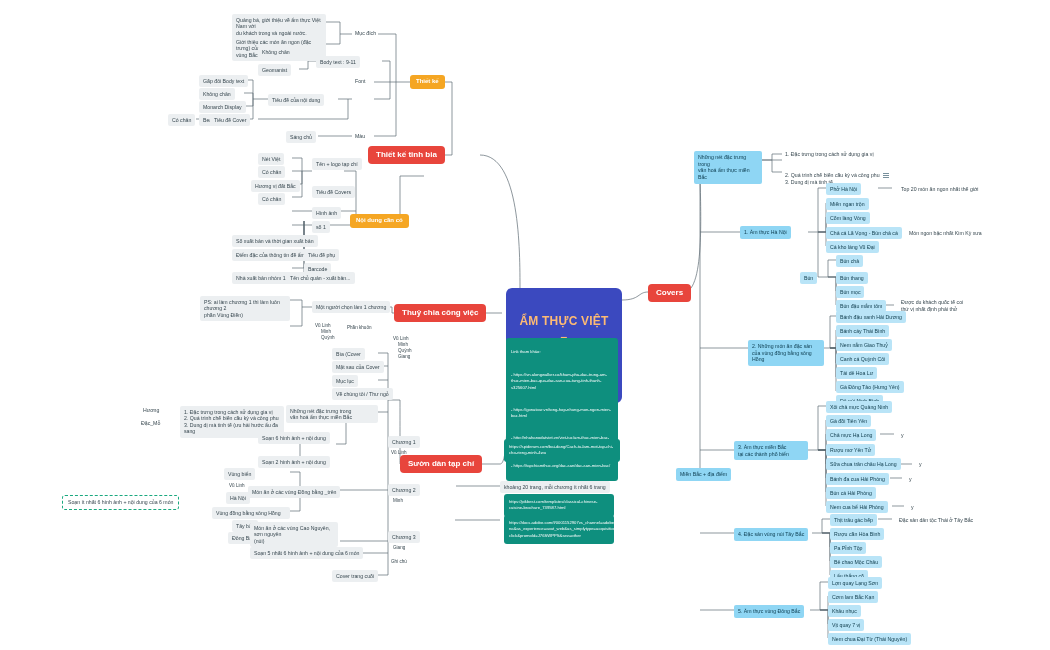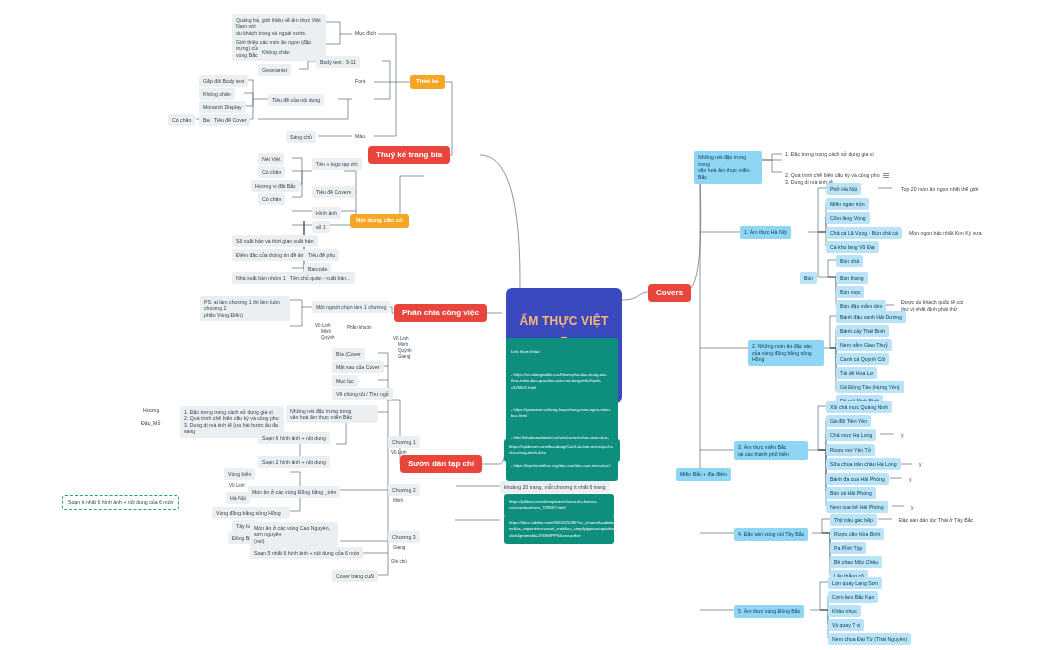--- a/index.html
+++ b/index.html
@@ -254,38 +254,38 @@
 
   <div class="node grey" style="left:232px;top:235px;">Số xuất bản và thời gian xuất bản</div>
   <div class="node grey" style="left:232px;top:249px;">Điểm đặc của thông tin đề ẩm thực</div>
   <div class="node grey" style="left:232px;top:272px;">Nhà xuất bản nhóm 1</div>
   <div class="node grey" style="left:304px;top:249px;">Tiêu đề phụ</div>
   <div class="node grey" style="left:304px;top:263px;">Barcode</div>
   <div class="node grey" style="left:286px;top:272px;">Tên chủ quản - xuất bản...</div>
 
   <div class="node orange" style="left:350px;top:214px;">Nội dung cần có</div>
 
-  <div class="node red" style="left:368px;top:146px;">Thuỷ kế trang bia</div>
+  <div class="node red" style="left:368px;top:146px;">Thiết kế tinh bia</div>
 
   <div class="node grey" style="left:200px;top:296px;width:90px;">PS: ai làm chương 1 thì làm luôn chương 2
 phần Vùng Điền)</div>
   <div class="node grey" style="left:312px;top:301px;">Một người chọn làm 1 chương</div>
   <div class="node plain tiny" style="left:312px;top:315px;">
     <span>Vũ Linh</span>
     <span style="margin-left:6px">Minh</span>
     <span style="margin-left:6px">Quỳnh</span>
   </div>
   <div class="node plain tiny" style="left:344px;top:323px;">Phần khuôn</div>
   <div class="node plain tiny" style="left:390px;top:328px;">
     <span>Vũ Linh</span>
     <span style="margin-left:5px">Minh</span>
     <span style="margin-left:5px">Quỳnh</span>
     <span style="margin-left:5px">Giang</span>
   </div>
-  <div class="node red" style="left:394px;top:304px;">Phân chia công việc</div>
+  <div class="node red" style="left:394px;top:304px;">Thuỷ chia công việc</div>
 
   <div class="node grey" style="left:332px;top:348px;">Bìa (Cover</div>
   <div class="node grey" style="left:332px;top:361px;">Mặt sau của Cover</div>
   <div class="node grey" style="left:332px;top:375px;">Mục lục</div>
   <div class="node grey" style="left:332px;top:388px;">Về chúng tôi / Thư ngỏ</div>
 
   <div class="node grey" style="left:286px;top:405px;width:92px;">Những nét đặc trưng trong
 văn hoá ẩm thực miền Bắc</div>
 
   <div class="node plain" style="left:140px;top:405px;">Hương</div>

